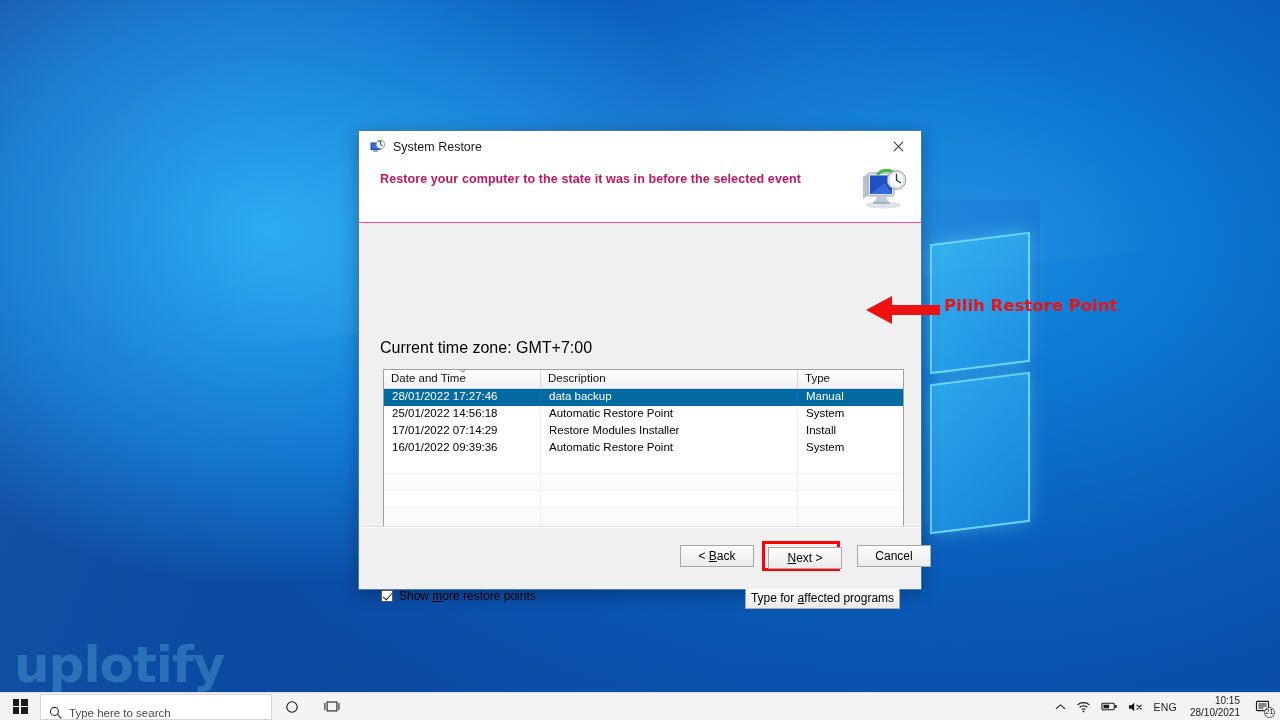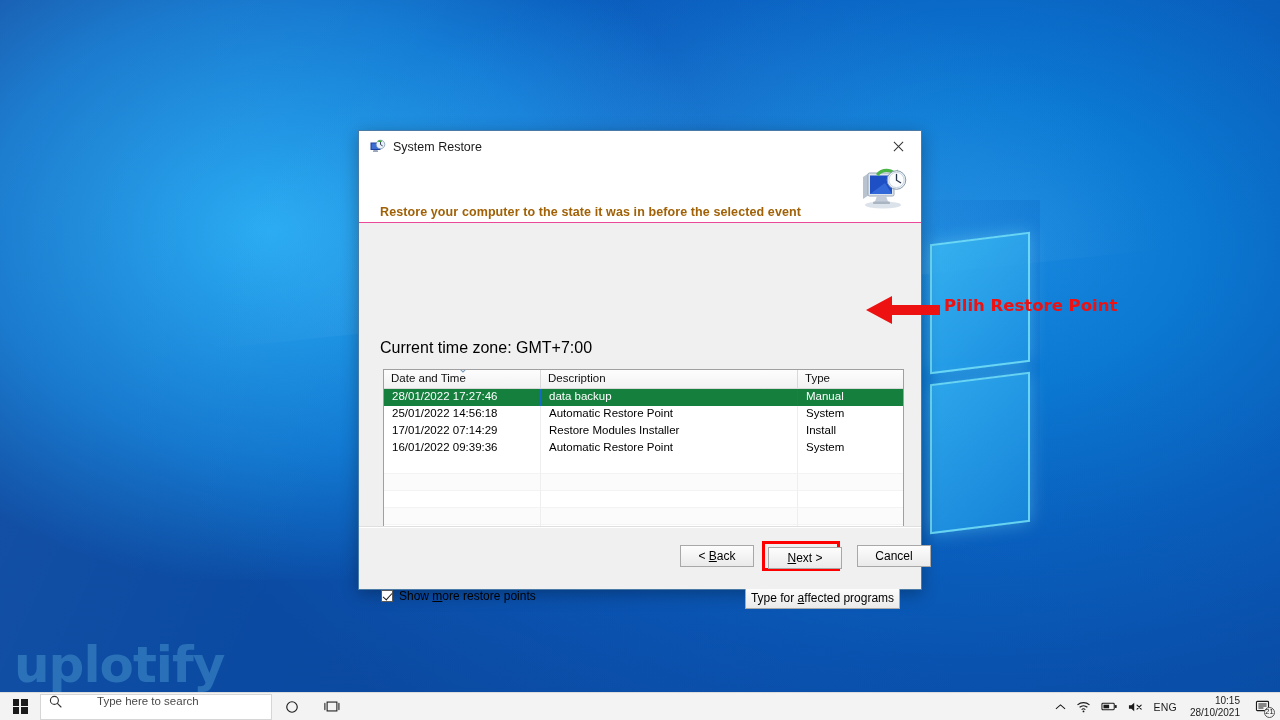--- a/index.html
+++ b/index.html
@@ -88,23 +88,22 @@
   }
   #dlg-icon { width: 17px; height: 17px; position: relative; flex: none; margin-right: 7px; }
   #dlg-title { font-size: 12.5px; color: #1a1a1a; }
   #dlg-close {
     position: absolute; right: 0; top: 0; width: 45px; height: 30px;
     display: flex; align-items: center; justify-content: center;
     color: #333; font-size: 14px; cursor: pointer; line-height: 1;
   }
   #dlg-instruction {
     position: absolute; left: 21px; top: 41px;
-    font-weight: bold; font-size: 12.5px; color: #a16207;
+    font-weight: bold; font-size: 12.5px; color: #be185d;
     letter-spacing: .1px;
-    margin-top: 33px;
   }
   #header-art {
     position: absolute; right: 14px; top: 34px;
     width: 48px; height: 44px;
   }
 
   #dlg-body {
     flex: 1;
     background: #f0f0f0;
     position: relative;
@@ -141,21 +140,21 @@
   .row {
     display: flex; height: 17px; position: relative;
   }
   .row .cell {
     font-size: 11.5px; padding: 1px 0 0 8px; color: #000;
     border-right: 1px solid #eeeeee; white-space: nowrap; overflow: hidden;
   }
   .row .cell.c1 { width: 157px; }
   .row .cell.c2 { width: 257px; }
   .row .cell.c3 { width: 105px; border-right: none; }
-  .row.selected { background: #15803d; }
+  .row.selected { background: #0369a1; }
   .row.selected .cell { color: #ffffff; border-right-color: #1569c7; }
   .row.empty .cell { border-bottom: 1px solid #f3f3f3; height: 17px; }
   .row.alt { background: #fbfbfb; }
 
   
   #chk-wrap {
     position: absolute; left: 22px; top: 366px;
     display: flex; align-items: center; cursor: pointer;
   }
   #chk-box {
@@ -222,22 +221,22 @@
   #start-btn {
     width: 40px; height: 28px; display: flex; align-items: center; justify-content: center;
     cursor: pointer;
   }
   .winlogo { width: 15px; height: 15px; display: grid;
     grid-template-columns: 1fr 1fr; grid-template-rows: 1fr 1fr; gap: 1.6px; }
   .winlogo i { background: #1a1a1a; display: block; }
   #search-box {
     width: 232px; height: 26px; background: #ffffff;
     border: 1px solid #d6d6d6;
-    display: flex; align-items: flex-start; padding-left: 8px;
-    cursor: text; position: relative; gap: 28px;
+    display: flex; align-items: flex-end; padding-left: 8px;
+    cursor: text; position: relative;
   }
   #search-icon { width: 13px; height: 13px; flex: none; margin-right: 7px; }
   #search-placeholder { color: #4a4a4a; font-size: 11.5px; }
   .tb-icon-btn {
     width: 40px; height: 28px; display: flex; align-items: center; justify-content: center;
     cursor: pointer;
   }
   #tray {
     margin-left: auto; display: flex; align-items: center; height: 36px; padding-right: 4px;
   }

